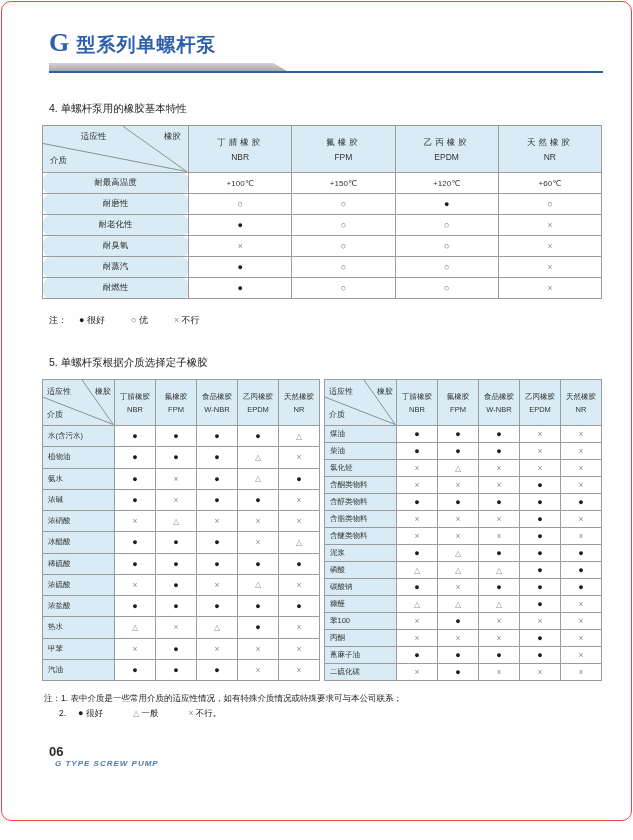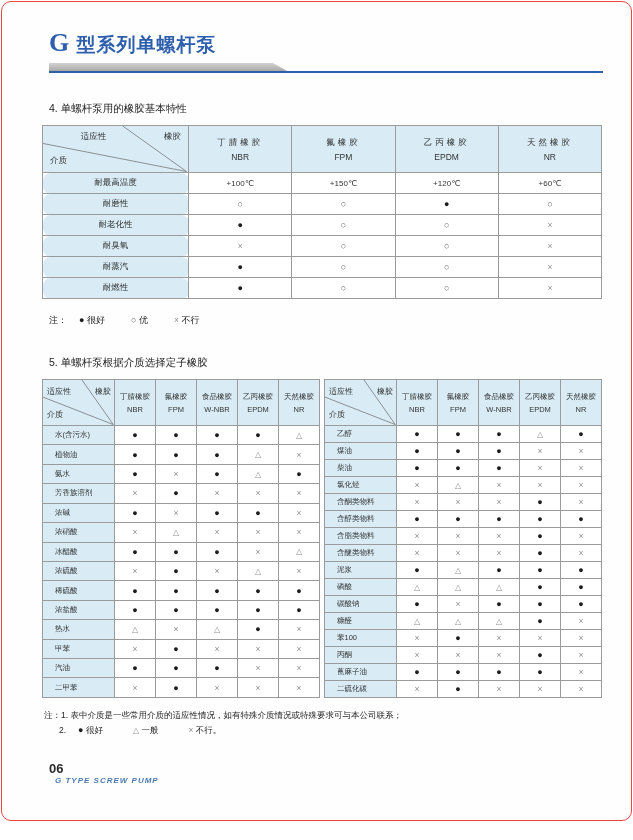--- a/index.html
+++ b/index.html
@@ -46,21 +46,21 @@
   .t1 td { font-size:8px; }
 
   
   .tables-row { display:flex; gap:4px; margin:9px 0 0 40px; }
   .t5 { width:278px; }
   .t5 thead th { height:46px; font-size:7.5px; }
   .t5 thead th:first-child { width:72px; }
   .t5 .c-top { left:4px; top:6px; font-size:8px; }
   .t5 .c-right { right:3px; top:6px; font-size:8px; }
   .t5 .c-bottom { left:4px; bottom:5px; font-size:8px; }
-  .t5 tbody th { height:17px; font-size:7.5px; text-align:left; padding-left:12px; }
+  .t5 tbody th { height:17px; font-size:7.5px; text-align:left; padding-left:5px; }
   .t5 td { font-size:7.5px; }
 
   
   .sym-best { color:#1c1c1c; font-size:9px; }
   .sym-good { color:#6a6a6a; font-size:9px; }
   .sym-fair { color:#8f8f8f; font-size:8px; }
   .sym-bad  { color:#8f8f8f; font-size:8.5px; }
 
   
   .note4 { margin:15px 0 0 47px; font-size:9px; color:#222; }
@@ -220,28 +220,20 @@
           </tr>
           <tr>
             <th class="rowlab">氨水</th>
             <td class="cell"><span class="sym sym-best">●</span></td>
             <td class="cell"><span class="sym sym-bad">×</span></td>
             <td class="cell"><span class="sym sym-best">●</span></td>
             <td class="cell"><span class="sym sym-fair">△</span></td>
             <td class="cell"><span class="sym sym-best">●</span></td>
           </tr>
           <tr>
-            <th class="rowlab">芳香族溶剂</th>
-            <td class="cell"><span class="sym sym-bad">×</span></td>
-            <td class="cell"><span class="sym sym-best">●</span></td>
-            <td class="cell"><span class="sym sym-bad">×</span></td>
-            <td class="cell"><span class="sym sym-bad">×</span></td>
-            <td class="cell"><span class="sym sym-bad">×</span></td>
-          </tr>
-          <tr>
             <th class="rowlab">浓碱</th>
             <td class="cell"><span class="sym sym-best">●</span></td>
             <td class="cell"><span class="sym sym-bad">×</span></td>
             <td class="cell"><span class="sym sym-best">●</span></td>
             <td class="cell"><span class="sym sym-best">●</span></td>
             <td class="cell"><span class="sym sym-bad">×</span></td>
           </tr>
           <tr>
             <th class="rowlab">浓硝酸</th>
             <td class="cell"><span class="sym sym-bad">×</span></td>
@@ -252,36 +244,36 @@
           </tr>
           <tr>
             <th class="rowlab">冰醋酸</th>
             <td class="cell"><span class="sym sym-best">●</span></td>
             <td class="cell"><span class="sym sym-best">●</span></td>
             <td class="cell"><span class="sym sym-best">●</span></td>
             <td class="cell"><span class="sym sym-bad">×</span></td>
             <td class="cell"><span class="sym sym-fair">△</span></td>
           </tr>
           <tr>
+            <th class="rowlab">稀硫酸</th>
+            <td class="cell"><span class="sym sym-best">●</span></td>
+            <td class="cell"><span class="sym sym-best">●</span></td>
+            <td class="cell"><span class="sym sym-best">●</span></td>
+            <td class="cell"><span class="sym sym-best">●</span></td>
+            <td class="cell"><span class="sym sym-best">●</span></td>
+          </tr>
+          <tr>
             <th class="rowlab">浓硫酸</th>
             <td class="cell"><span class="sym sym-bad">×</span></td>
             <td class="cell"><span class="sym sym-best">●</span></td>
             <td class="cell"><span class="sym sym-bad">×</span></td>
             <td class="cell"><span class="sym sym-fair">△</span></td>
             <td class="cell"><span class="sym sym-bad">×</span></td>
           </tr>
           <tr>
-            <th class="rowlab">稀硫酸</th>
-            <td class="cell"><span class="sym sym-best">●</span></td>
-            <td class="cell"><span class="sym sym-best">●</span></td>
-            <td class="cell"><span class="sym sym-best">●</span></td>
-            <td class="cell"><span class="sym sym-best">●</span></td>
-            <td class="cell"><span class="sym sym-best">●</span></td>
-          </tr>
-          <tr>
             <th class="rowlab">浓盐酸</th>
             <td class="cell"><span class="sym sym-best">●</span></td>
             <td class="cell"><span class="sym sym-best">●</span></td>
             <td class="cell"><span class="sym sym-best">●</span></td>
             <td class="cell"><span class="sym sym-best">●</span></td>
             <td class="cell"><span class="sym sym-best">●</span></td>
           </tr>
           <tr>
             <th class="rowlab">热水</th>
             <td class="cell"><span class="sym sym-fair">△</span></td>
@@ -296,28 +288,20 @@
             <td class="cell"><span class="sym sym-best">●</span></td>
             <td class="cell"><span class="sym sym-bad">×</span></td>
             <td class="cell"><span class="sym sym-bad">×</span></td>
             <td class="cell"><span class="sym sym-bad">×</span></td>
           </tr>
           <tr>
             <th class="rowlab">汽油</th>
             <td class="cell"><span class="sym sym-best">●</span></td>
             <td class="cell"><span class="sym sym-best">●</span></td>
             <td class="cell"><span class="sym sym-best">●</span></td>
-            <td class="cell"><span class="sym sym-bad">×</span></td>
-            <td class="cell"><span class="sym sym-bad">×</span></td>
-          </tr>
-          <tr>
-            <th class="rowlab">二甲苯</th>
-            <td class="cell"><span class="sym sym-bad">×</span></td>
-            <td class="cell"><span class="sym sym-best">●</span></td>
-            <td class="cell"><span class="sym sym-bad">×</span></td>
             <td class="cell"><span class="sym sym-bad">×</span></td>
             <td class="cell"><span class="sym sym-bad">×</span></td>
           </tr>
         </tbody>
       </table>
     <table class="t5">
         <thead>
           <tr>
             <th class="corner">
               <svg viewBox="0 0 100 100" preserveAspectRatio="none" class="diag">
@@ -345,28 +329,20 @@
               <div class="ccode">EPDM</div>
             </th>
             <th class="colh">
               <div class="cname">天然橡胶</div>
               <div class="ccode">NR</div>
             </th>
           </tr>
         </thead>
         <tbody>
           <tr>
-            <th class="rowlab">乙醇</th>
-            <td class="cell"><span class="sym sym-best">●</span></td>
-            <td class="cell"><span class="sym sym-best">●</span></td>
-            <td class="cell"><span class="sym sym-best">●</span></td>
-            <td class="cell"><span class="sym sym-fair">△</span></td>
-            <td class="cell"><span class="sym sym-best">●</span></td>
-          </tr>
-          <tr>
             <th class="rowlab">煤油</th>
             <td class="cell"><span class="sym sym-best">●</span></td>
             <td class="cell"><span class="sym sym-best">●</span></td>
             <td class="cell"><span class="sym sym-best">●</span></td>
             <td class="cell"><span class="sym sym-bad">×</span></td>
             <td class="cell"><span class="sym sym-bad">×</span></td>
           </tr>
           <tr>
             <th class="rowlab">柴油</th>
             <td class="cell"><span class="sym sym-best">●</span></td>

